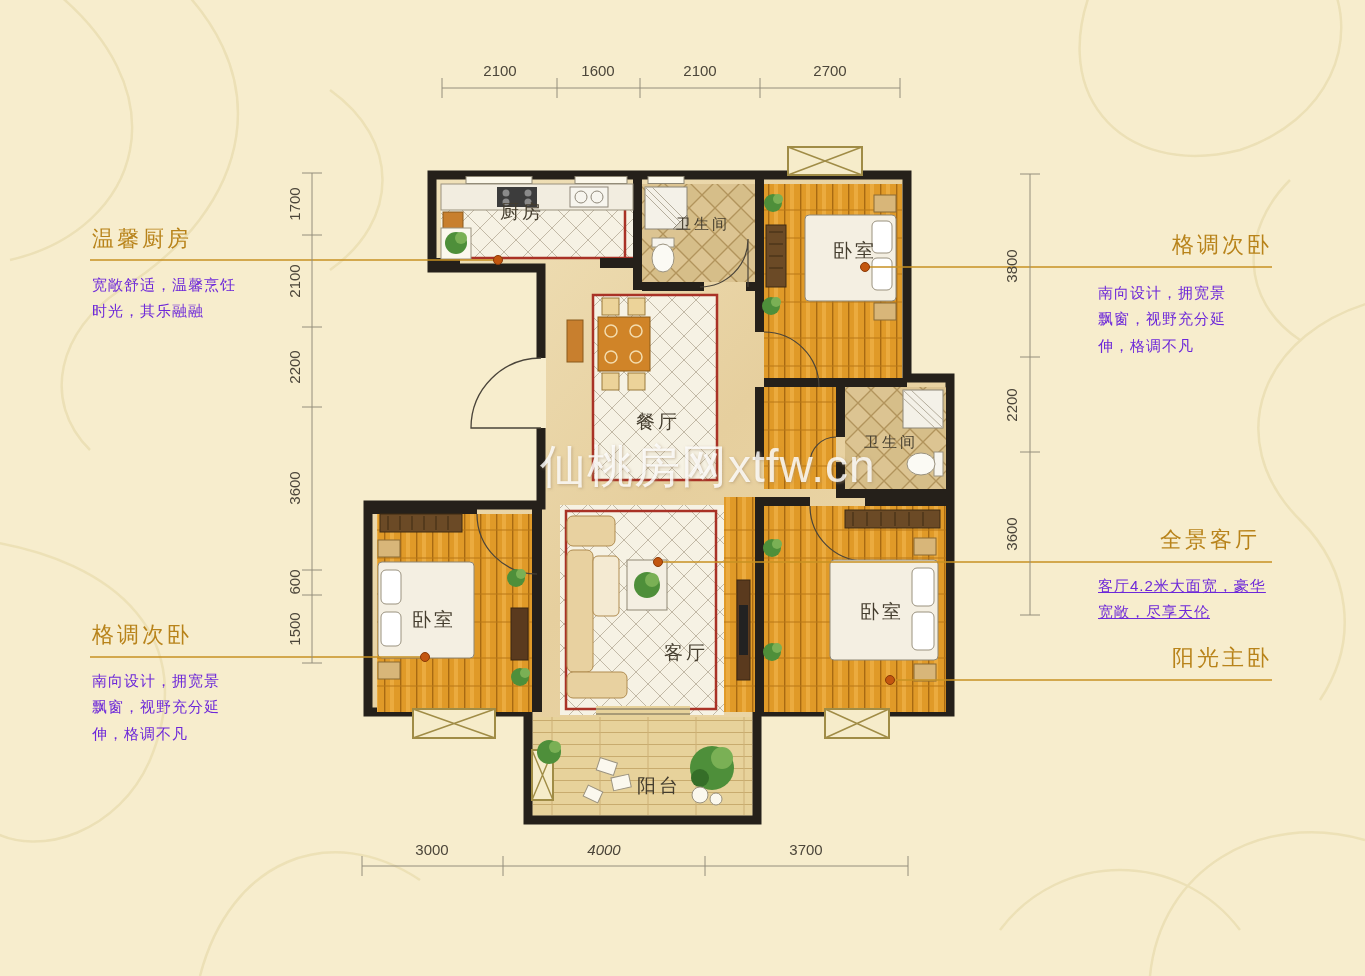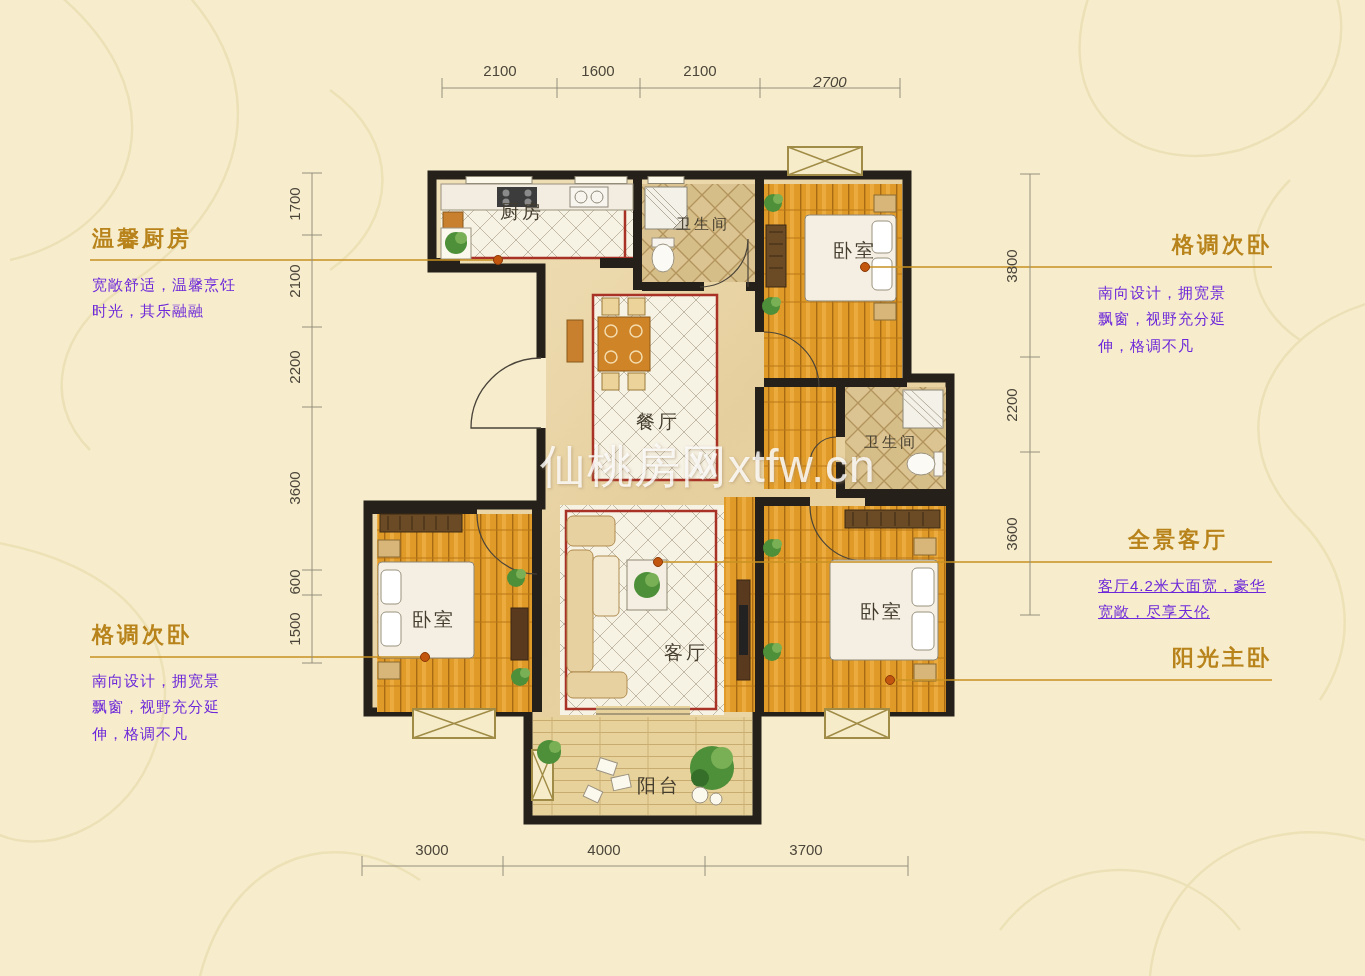--- a/index.html
+++ b/index.html
@@ -3,21 +3,21 @@
 <meta charset="utf-8">
 <style>
   html,body{margin:0;padding:0;}
   .stage{
     position:relative;width:1365px;height:976px;overflow:hidden;
     background:#f7edcd;
     font-family:"Liberation Sans","DejaVu Sans",sans-serif;
   }
   .stage svg{position:absolute;left:0;top:0;}
   .c-title{
-    position:absolute;font-size:22px;font-weight:bold;color:#b8831a;
+    position:absolute;font-size:22px;font-weight:normal;color:#b8831a;
     letter-spacing:3px;white-space:nowrap;
   }
   .c-title.right{text-align:right;}
   .c-desc{
     position:absolute;font-size:15px;color:#6d28d9;line-height:1.75;
     letter-spacing:1px;
   }
   .dim{
     position:absolute;font-size:15px;color:#4c463a;white-space:nowrap;
     transform:translate(-50%,-50%);
@@ -341,24 +341,24 @@
 <div class="room" style="left:658px;top:422px;">餐厅</div>
 <div class="room" style="left:891px;top:442px;font-size:15px;">卫生间</div>
 <div class="room" style="left:434px;top:620px;">卧室</div>
 <div class="room" style="left:686px;top:653px;">客厅</div>
 <div class="room" style="left:882px;top:612px;">卧室</div>
 <div class="room" style="left:659px;top:786px;">阳台</div>
 
 <div class="dim" style="left:500px;top:70px;">2100</div>
 <div class="dim" style="left:598px;top:70px;">1600</div>
 <div class="dim" style="left:700px;top:70px;">2100</div>
-<div class="dim" style="left:830px;top:81px;font-style:italic;">2700</div>
+<div class="dim" style="left:830px;top:70px;">2700</div>
 
 <div class="dim" style="left:432px;top:849px;">3000</div>
-<div class="dim" style="left:604px;top:849px;">4000</div>
+<div class="dim" style="left:604px;top:849px;font-style:italic;">4000</div>
 <div class="dim" style="left:806px;top:849px;">3700</div>
 
 <div class="dim v" style="left:294px;top:204px;">1700</div>
 <div class="dim v" style="left:294px;top:281px;">2100</div>
 <div class="dim v" style="left:294px;top:367px;">2200</div>
 <div class="dim v" style="left:294px;top:488px;">3600</div>
 <div class="dim v" style="left:294px;top:582px;">600</div>
 <div class="dim v" style="left:294px;top:629px;">1500</div>
 
 <div class="dim v" style="left:1011px;top:266px;">3800</div>
@@ -367,18 +367,18 @@
 
 <div class="c-title" style="left:92px;top:224px;">温馨厨房</div>
 <div class="c-desc" style="left:92px;top:272px;width:152px;">宽敞舒适，温馨烹饪时光，其乐融融</div>
 
 <div class="c-title" style="left:92px;top:620px;">格调次卧</div>
 <div class="c-desc" style="left:92px;top:668px;width:136px;">南向设计，拥宽景飘窗，视野充分延伸，格调不凡</div>
 
 <div class="c-title right" style="left:1098px;top:230px;width:174px;">格调次卧</div>
 <div class="c-desc" style="left:1098px;top:280px;width:136px;">南向设计，拥宽景飘窗，视野充分延伸，格调不凡</div>
 
-<div class="c-title right" style="left:1054px;top:525px;width:174px;text-align:right;">全景客厅</div>
+<div class="c-title right" style="left:1086px;top:525px;width:174px;text-align:right;">全景客厅</div>
 <div class="c-desc" style="left:1098px;top:573px;width:172px;text-decoration:underline;">客厅4.2米大面宽，豪华宽敞，尽享天伦</div>
 
 <div class="c-title right" style="left:1098px;top:643px;width:174px;">阳光主卧</div>
 
 </div>
 
 </body></html>

